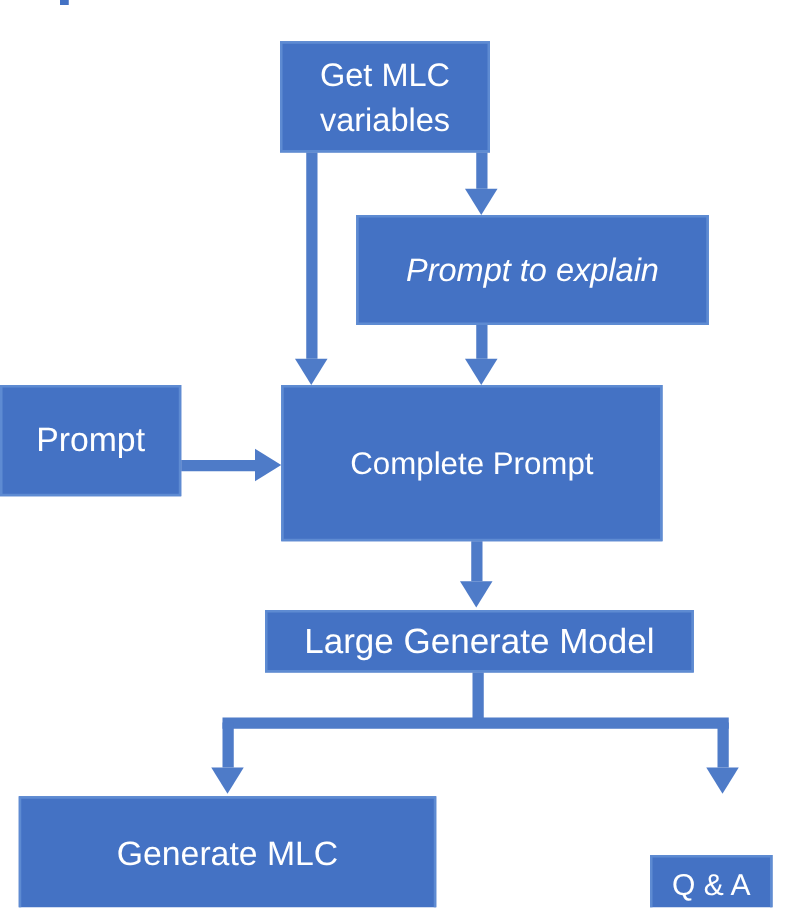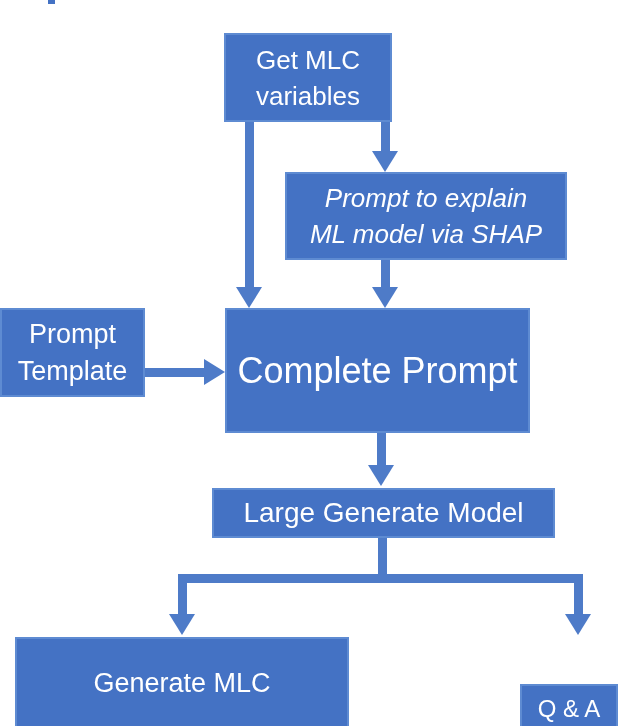--- a/index.html
+++ b/index.html
@@ -20,21 +20,21 @@
     display: flex;
     flex-direction: column;
     justify-content: center;
     align-items: center;
     text-align: center;
   }
   .box .line { white-space: nowrap; }
   .f26 { font-size: 26px; line-height: 36px; }
   .f27 { font-size: 27px; line-height: 37px; }
   .f28 { font-size: 28px; line-height: 34px; }
-  .f30 { font-size: 36px; line-height: 36px; }
+  .f30 { font-size: 25px; line-height: 36px; }
   .f24 { font-size: 24px; line-height: 30px; }
   .shaft { position: absolute; background: var(--arrow-color, #4E7BC8); }
   .head-down {
     position: absolute; width: 0; height: 0;
     border-left: 13px solid transparent;
     border-right: 13px solid transparent;
     border-top: 21px solid var(--arrow-color, #4E7BC8);
   }
   .head-right {
     position: absolute; width: 0; height: 0;
@@ -57,29 +57,27 @@
   </div>
 
   <div class="shaft" style="left:245px; top:122px; width:9px; height:165px;"></div>
   <div class="head-down" style="left:236px; top:287px;"></div>
 
   <div class="shaft" style="left:381px; top:122px; width:9px; height:29px;"></div>
   <div class="head-down" style="left:372px; top:151px;"></div>
 
   <div class="box f26" style="left:285px; top:172px; width:282px; height:88px;font-style:italic;">
     <div class="line">Prompt to explain</div>
-    <div class="line">ML model via SHAP</div>
   </div>
 
   <div class="shaft" style="left:381px; top:260px; width:9px; height:27px;"></div>
   <div class="head-down" style="left:372px; top:287px;"></div>
 
   <div class="box f27" style="left:0px; top:308px; width:145px; height:89px;">
     <div class="line">Prompt</div>
-    <div class="line">Template</div>
   </div>
 
   <div class="shaft" style="left:145px; top:368px; width:59px; height:9px;"></div>
   <div class="head-right" style="left:204px; top:359px;"></div>
 
   <div class="box f30" style="left:225px; top:308px; width:305px; height:125px;">
     <div class="line">Complete Prompt</div>
   </div>
 
   <div class="shaft" style="left:377px; top:433px; width:9px; height:32px;"></div>

